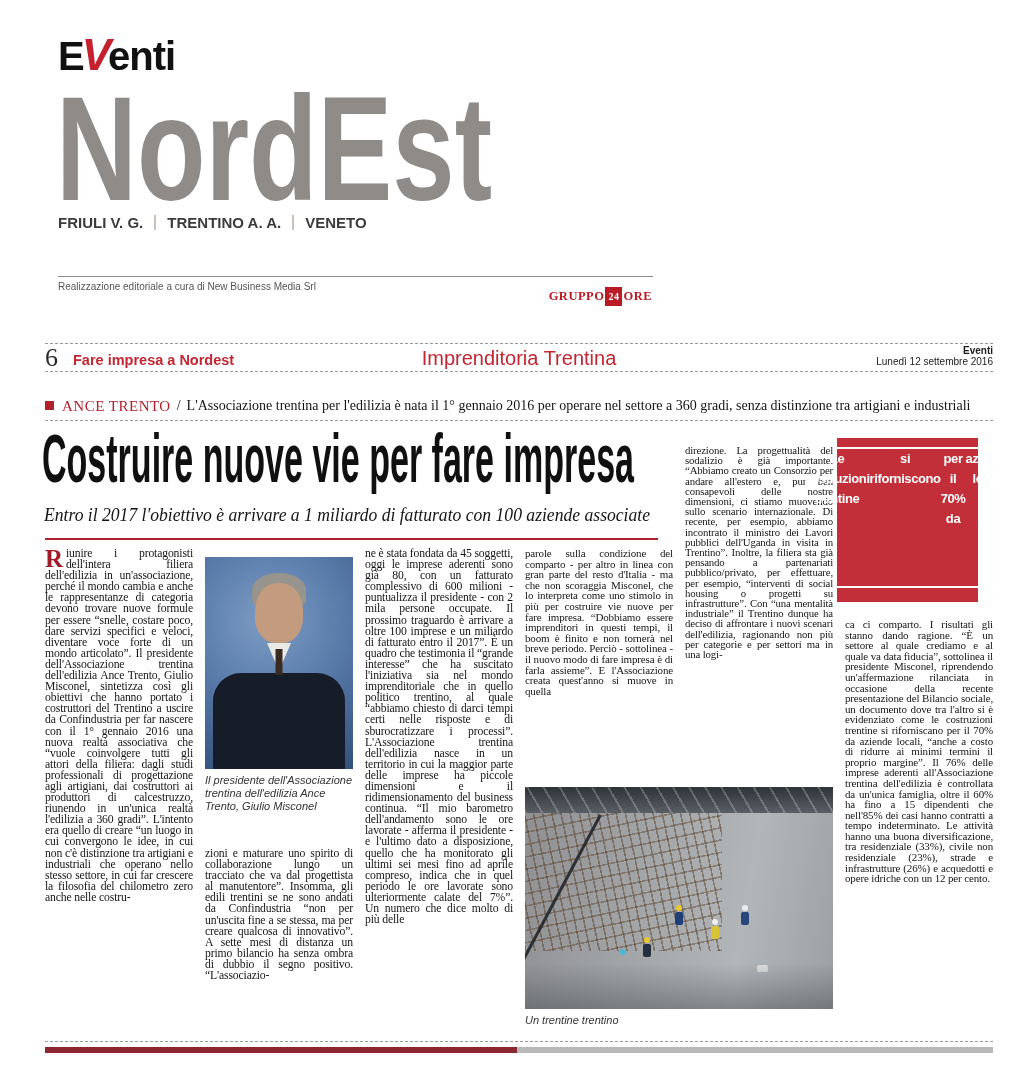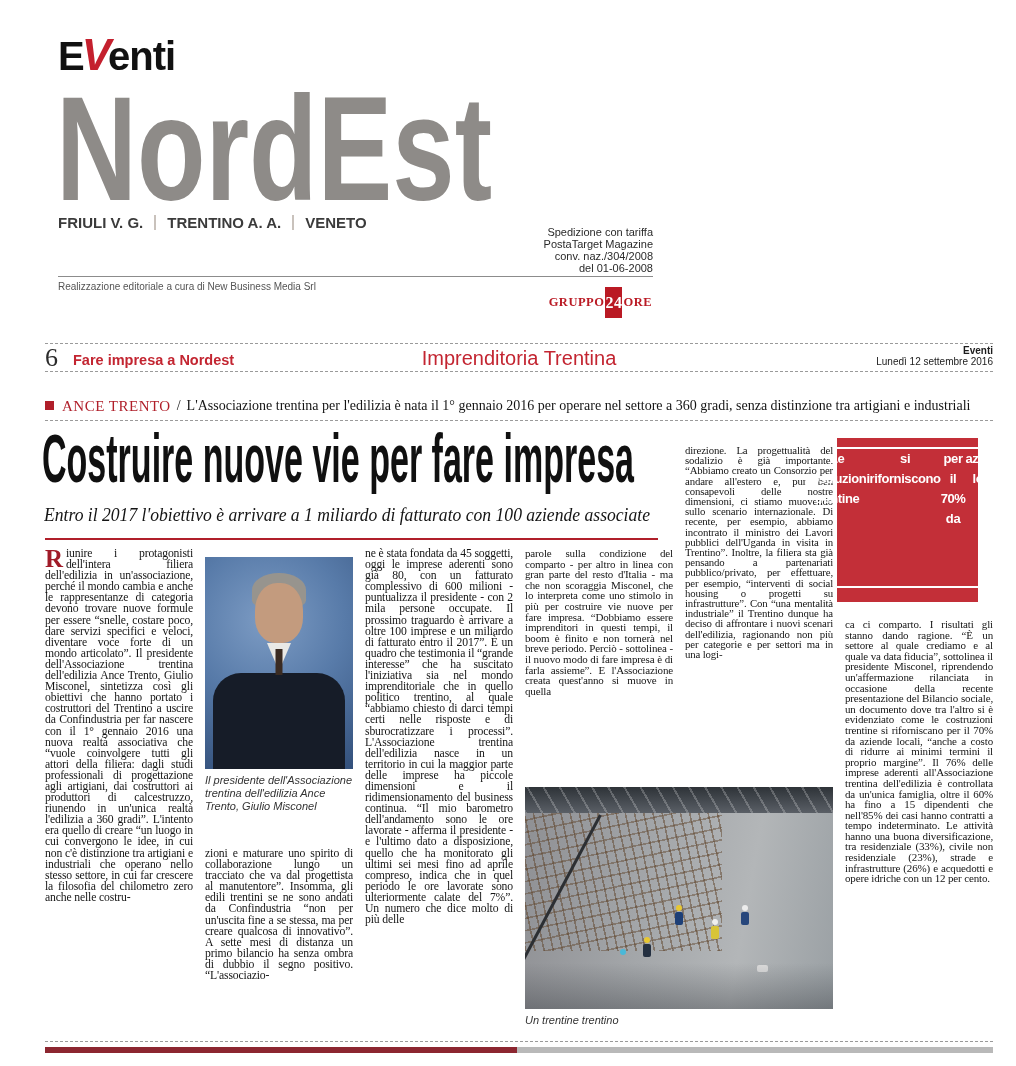--- a/index.html
+++ b/index.html
@@ -19,22 +19,22 @@
   .issue-block{position:absolute;right:363px;top:30px;text-align:right;
         font-family:"Liberation Sans",sans-serif;font-size:11px;line-height:12.5px;color:#1c1c1c;}
   .issue-block .b{font-weight:700;}
   .shipping-block{position:absolute;right:363px;top:226px;text-align:right;
         font-family:"Liberation Sans",sans-serif;font-size:11px;line-height:12px;color:#2a2a2a;}
   .masthead-rule{position:absolute;left:58px;top:276px;width:595px;border-top:1px solid #8c8c8c;}
   .editorial-note{position:absolute;left:58px;top:281px;font-family:"Liberation Sans",sans-serif;
         font-size:10px;color:#555;}
   .gruppo-logo{position:absolute;right:364px;top:287px;display:flex;align-items:center;
         font-family:"Liberation Serif",serif;font-weight:700;font-size:12.5px;color:#ba1a24;letter-spacing:.5px;}
-  .gruppo-logo .g24{display:inline-flex;align-items:center;justify-content:center;width:17px;height:31px;
-        background:#ba1a24;color:#fff;font-size:16px;margin:0 1px;}
+  .gruppo-logo .g24{display:inline-flex;align-items:center;justify-content:center;width:17px;height:19px;
+        background:#ba1a24;color:#fff;font-size:10px;margin:0 1px;}
 
   
   .rule-dash{position:absolute;left:45px;width:948px;border-top:1px dashed #9a9a9a;}
   .page-num{position:absolute;left:45px;top:346px;font-size:26px;line-height:24px;color:#2b2b2b;}
   .section-name{position:absolute;left:73px;top:352px;font-family:"Liberation Sans",sans-serif;
         font-weight:700;font-size:14.5px;color:#c32531;}
   .bar-center{position:absolute;left:45px;top:347px;width:948px;text-align:center;
         font-family:"Liberation Sans",sans-serif;font-size:20px;color:#c32531;}
   .bar-right{position:absolute;right:23px;top:345px;text-align:right;
         font-family:"Liberation Sans",sans-serif;font-size:10px;line-height:11px;color:#1c1c1c;}
@@ -132,26 +132,20 @@
 
   <div class="regions">
     <span class="reg">FRIULI V. G.</span>
     <span class="sep"></span>
     <span class="reg">TRENTINO A. A.</span>
     <span class="sep"></span>
     <span class="reg">VENETO</span>
   </div>
 
 
-  <div class="shipping-block">
-    <div>Spedizione con tariffa</div>
-    <div>PostaTarget Magazine</div>
-    <div>conv. naz./304/2008</div>
-    <div>del 01-06-2008</div>
-  </div>
 
   <div class="masthead-rule"></div>
   <div class="editorial-note">Realizzazione editoriale a cura di New Business Media Srl</div>
 
   <div class="gruppo-logo">
     <span>GRUPPO</span>
     <span class="g24">24</span>
     <span>ORE</span>
   </div>
 

